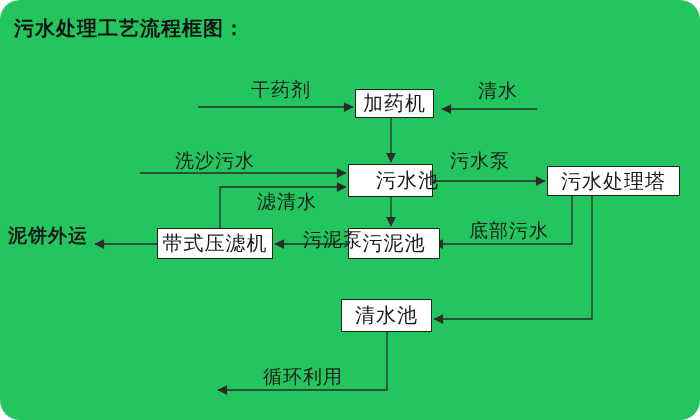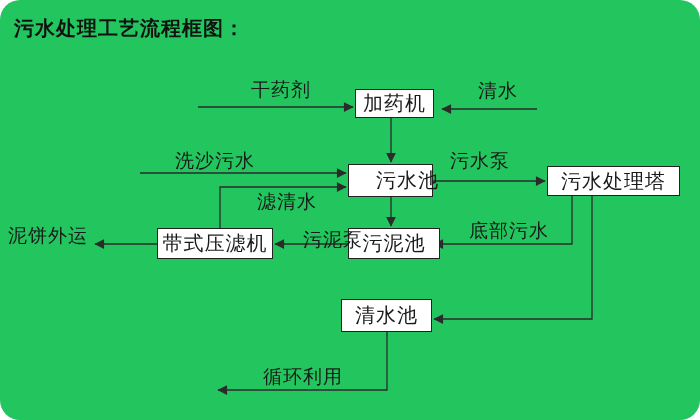--- a/index.html
+++ b/index.html
@@ -96,17 +96,17 @@
       <div class="node" style="left: 348px; top: 228px; width: 92px; height: 31px;">污泥池</div>
       <div class="node" style="left: 341px; top: 299px; width: 91px; height: 33px;">清水池</div>
     </div>
   <div>
       <div class="flow-label" style="left: 281px; top: 90px;">干药剂</div>
       <div class="flow-label" style="left: 498px; top: 91px;">清水</div>
       <div class="flow-label" style="left: 215px; top: 161px;">洗沙污水</div>
       <div class="flow-label" style="left: 480px; top: 161px;">污水泵</div>
       <div class="flow-label" style="left: 287px; top: 202px;">滤清水</div>
       <div class="flow-label" style="left: 313px; top: 240px; margin-left: 20px;">污泥泵</div>
-      <div class="flow-label" style="left: 48px; top: 236px;">泥饼外运</div>
+      <div class="flow-label" style="left: 48px; top: 236px; font-weight: bold;">泥饼外运</div>
       <div class="flow-label" style="left: 509px; top: 231px;">底部污水</div>
       <div class="flow-label" style="left: 303px; top: 377px;">循环利用</div>
     </div>
 </div>
 
 </body></html>

